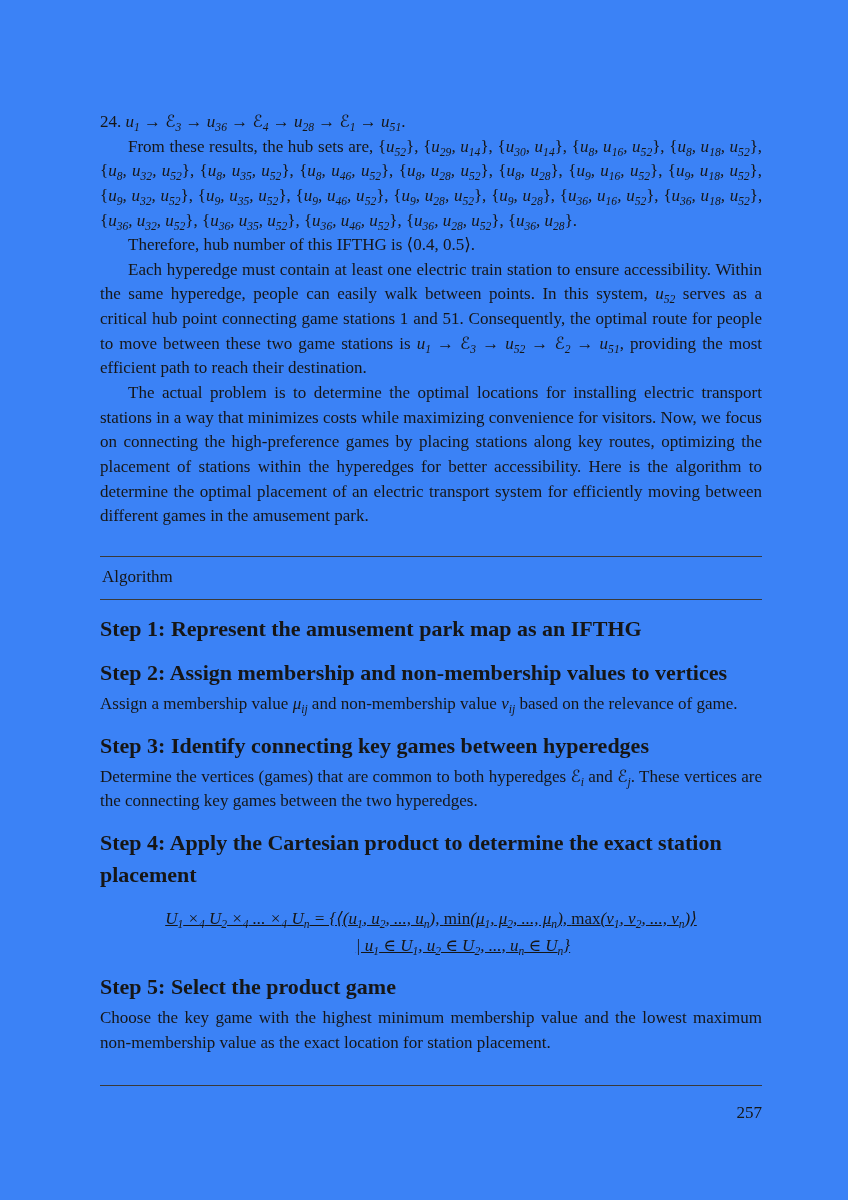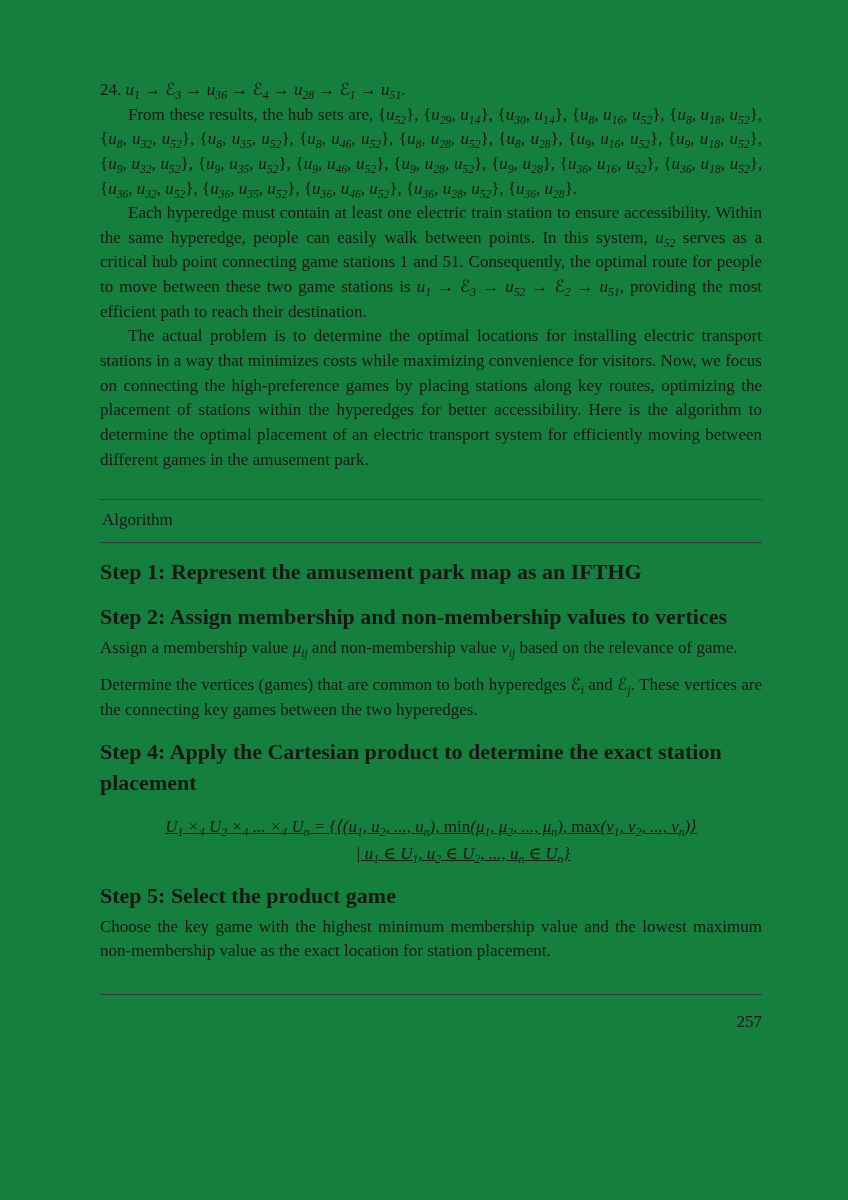--- a/index.html
+++ b/index.html
@@ -1,22 +1,22 @@
 <!DOCTYPE html>
 <html><head>
 <meta charset="utf-8">
 <style>
   html, body { margin:0; padding:0; background:#ffffff; }
   .page {
     position: relative;
     width: 848px;
     height: 1200px;
     box-sizing: border-box;
-    background: #15803d;
-    padding: 78px 86px 0 100px;
+    background: #3b82f6;
+    padding: 110px 86px 0 100px;
     font-family: "Liberation Serif", "DejaVu Serif", "DejaVu Sans", serif;
     font-size: 17px;
     line-height: 1.45;
     color: #161616;
     overflow: hidden;
   }
   p { margin: 0; }
   .para { text-align: justify; }
   .indent { text-indent: 28px; }
   sub { font-size: 0.68em; line-height: 0; }
@@ -45,20 +45,21 @@
 </style>
 </head>
 <body>
 
 <div class="page">
 
   <p class="para">24. <i class="m">u<sub>1</sub></i> → <i class="m">ℰ<sub>3</sub></i> → <i class="m">u<sub>36</sub></i> → <i class="m">ℰ<sub>4</sub></i> → <i class="m">u<sub>28</sub></i> → <i class="m">ℰ<sub>1</sub></i> → <i class="m">u<sub>51</sub></i>.</p>
 
   <p class="para indent">From these results, the hub sets are, {<i class="m">u<sub>52</sub></i>}, {<i class="m">u<sub>29</sub>, u<sub>14</sub></i>}, {<i class="m">u<sub>30</sub>, u<sub>14</sub></i>}, {<i class="m">u<sub>8</sub>, u<sub>16</sub>, u<sub>52</sub></i>}, {<i class="m">u<sub>8</sub>, u<sub>18</sub>, u<sub>52</sub></i>}, {<i class="m">u<sub>8</sub>, u<sub>32</sub>, u<sub>52</sub></i>}, {<i class="m">u<sub>8</sub>, u<sub>35</sub>, u<sub>52</sub></i>}, {<i class="m">u<sub>8</sub>, u<sub>46</sub>, u<sub>52</sub></i>}, {<i class="m">u<sub>8</sub>, u<sub>28</sub>, u<sub>52</sub></i>}, {<i class="m">u<sub>8</sub>, u<sub>28</sub></i>}, {<i class="m">u<sub>9</sub>, u<sub>16</sub>, u<sub>52</sub></i>}, {<i class="m">u<sub>9</sub>, u<sub>18</sub>, u<sub>52</sub></i>}, {<i class="m">u<sub>9</sub>, u<sub>32</sub>, u<sub>52</sub></i>}, {<i class="m">u<sub>9</sub>, u<sub>35</sub>, u<sub>52</sub></i>}, {<i class="m">u<sub>9</sub>, u<sub>46</sub>, u<sub>52</sub></i>}, {<i class="m">u<sub>9</sub>, u<sub>28</sub>, u<sub>52</sub></i>}, {<i class="m">u<sub>9</sub>, u<sub>28</sub></i>}, {<i class="m">u<sub>36</sub>, u<sub>16</sub>, u<sub>52</sub></i>}, {<i class="m">u<sub>36</sub>, u<sub>18</sub>, u<sub>52</sub></i>}, {<i class="m">u<sub>36</sub>, u<sub>32</sub>, u<sub>52</sub></i>}, {<i class="m">u<sub>36</sub>, u<sub>35</sub>, u<sub>52</sub></i>}, {<i class="m">u<sub>36</sub>, u<sub>46</sub>, u<sub>52</sub></i>}, {<i class="m">u<sub>36</sub>, u<sub>28</sub>, u<sub>52</sub></i>}, {<i class="m">u<sub>36</sub>, u<sub>28</sub></i>}.</p>
 
+  <p class="para indent">Therefore, hub number of this IFTHG is ⟨0.4, 0.5⟩.</p>
 
   <p class="para indent">Each hyperedge must contain at least one electric train station to ensure accessibility. Within the same hyperedge, people can easily walk between points. In this system, <i class="m">u<sub>52</sub></i> serves as a critical hub point connecting game stations 1 and 51. Consequently, the optimal route for people to move between these two game stations is <i class="m">u<sub>1</sub></i> → <i class="m">ℰ<sub>3</sub></i> → <i class="m">u<sub>52</sub></i> → <i class="m">ℰ<sub>2</sub></i> → <i class="m">u<sub>51</sub></i>, providing the most efficient path to reach their destination.</p>
 
   <p class="para indent">The actual problem is to determine the optimal locations for installing electric transport stations in a way that minimizes costs while maximizing convenience for visitors. Now, we focus on connecting the high-preference games by placing stations along key routes, optimizing the placement of stations within the hyperedges for better accessibility. Here is the algorithm to determine the optimal placement of an electric transport system for efficiently moving between different games in the amusement park.</p>
 
   <div class="algo-head">
     <hr class="rule">
     <div class="algo-title">Algorithm</div>
     <hr class="rule">
   </div>
@@ -68,20 +69,21 @@
     <div class="step">
       <h3>Step 1: Represent the amusement park map as an IFTHG</h3>
     </div>
 
     <div class="step">
       <h3>Step 2: Assign membership and non-membership values to vertices</h3>
       <p class="para">Assign a membership value <i class="m">μ<sub>ij</sub></i> and non-membership value <i class="m">ν<sub>ij</sub></i> based on the relevance of game.</p>
     </div>
 
     <div class="step">
+      <h3>Step 3: Identify connecting key games between hyperedges</h3>
       <p class="para">Determine the vertices (games) that are common to both hyperedges <i class="m">ℰ<sub>i</sub></i> and <i class="m">ℰ<sub>j</sub></i>. These vertices are the connecting key games between the two hyperedges.</p>
     </div>
 
     <div class="step">
       <h3>Step 4: Apply the Cartesian product to determine the exact station placement</h3>
       <div class="formula">
         <div class="formula-line1">U<sub>1</sub> ×<sub>4</sub> U<sub>2</sub> ×<sub>4</sub> ... ×<sub>4</sub> U<sub>n</sub> = {⟨(u<sub>1</sub>, u<sub>2</sub>, ..., u<sub>n</sub>), <span class="up">min</span>(μ<sub>1</sub>, μ<sub>2</sub>, ..., μ<sub>n</sub>), <span class="up">max</span>(ν<sub>1</sub>, ν<sub>2</sub>, ..., ν<sub>n</sub>)⟩</div>
         <div class="formula-line2">| u<sub>1</sub> ∈ U<sub>1</sub>, u<sub>2</sub> ∈ U<sub>2</sub>, ..., u<sub>n</sub> ∈ U<sub>n</sub>}</div>
       </div>
     </div>

